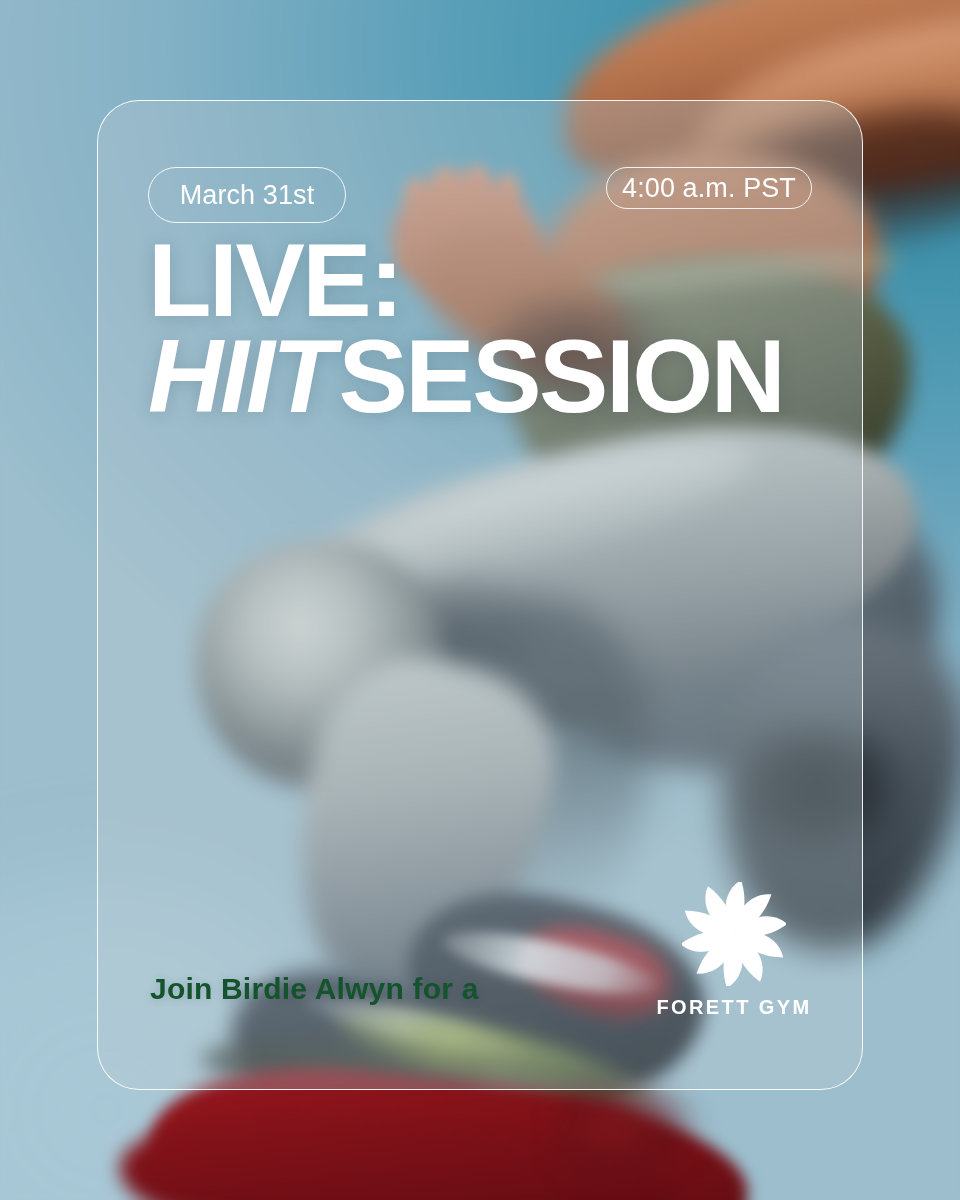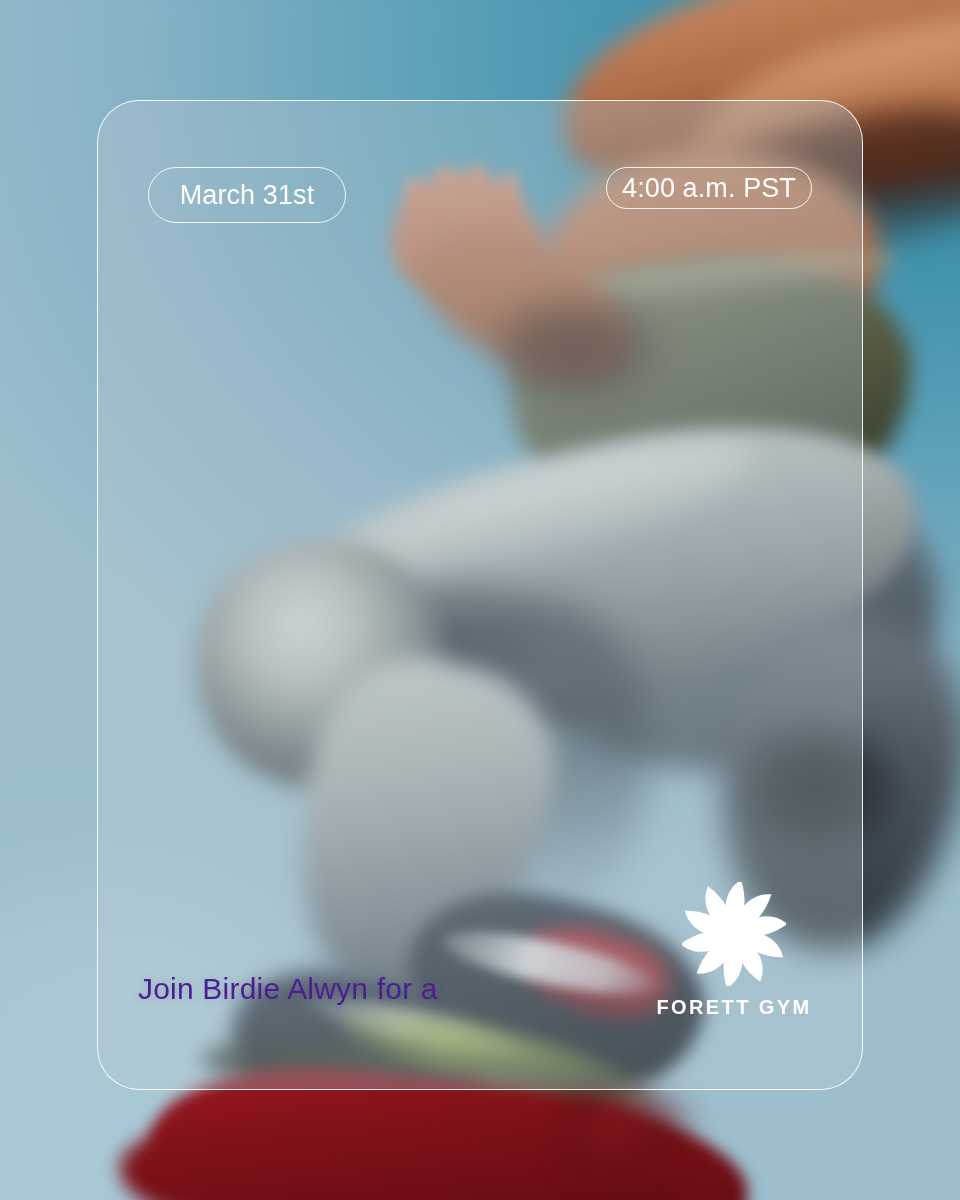--- a/index.html
+++ b/index.html
@@ -374,26 +374,26 @@
   .headline .hiit {
     font-style: italic;
     font-weight: 700;
     letter-spacing: -3px;
     padding-right: 6px;
   }
 
   
   .body-copy {
     position: absolute;
-    left: 40px;
+    left: 52px;
     bottom: 78px;
-    color: #4c1d95;
+    color: #14532d;
     font-size: 30px;
     line-height: 1.5;
-    font-weight: 400;
+    font-weight: 700;
     letter-spacing: 0.2px;
     text-shadow: 0 1px 10px rgba(30,50,60,0.2);
   }
   .body-copy span { display: block; }
 
   
   .logo {
     position: absolute;
     right: 48px;
     bottom: 70px;
@@ -463,20 +463,24 @@
 
     <div class="photo-blur-veil"></div>
   </div>
 
   <div class="glass-card">
 
     <div class="pill pill-date">March 31st</div>
 
     <div class="pill pill-time">4:00 a.m. PST</div>
 
+    <div class="headline">
+      <span class="l1">LIVE:</span>
+      <span class="l2"><span class="hiit">HIIT</span><span>SESSION</span></span>
+    </div>
 
     <div class="body-copy">
       <span>Join Birdie Alwyn for a</span>
     </div>
 
     <div class="logo">
       <svg class="logo-mark" viewBox="0 0 100 100" aria-hidden="true">
         <g fill="#ffffff">
           <g transform="rotate(0 50 50)">
               <path d="M50 50 C 50 28, 66 10, 86 12 C 80 30, 68 44, 50 50 Z"></path>

